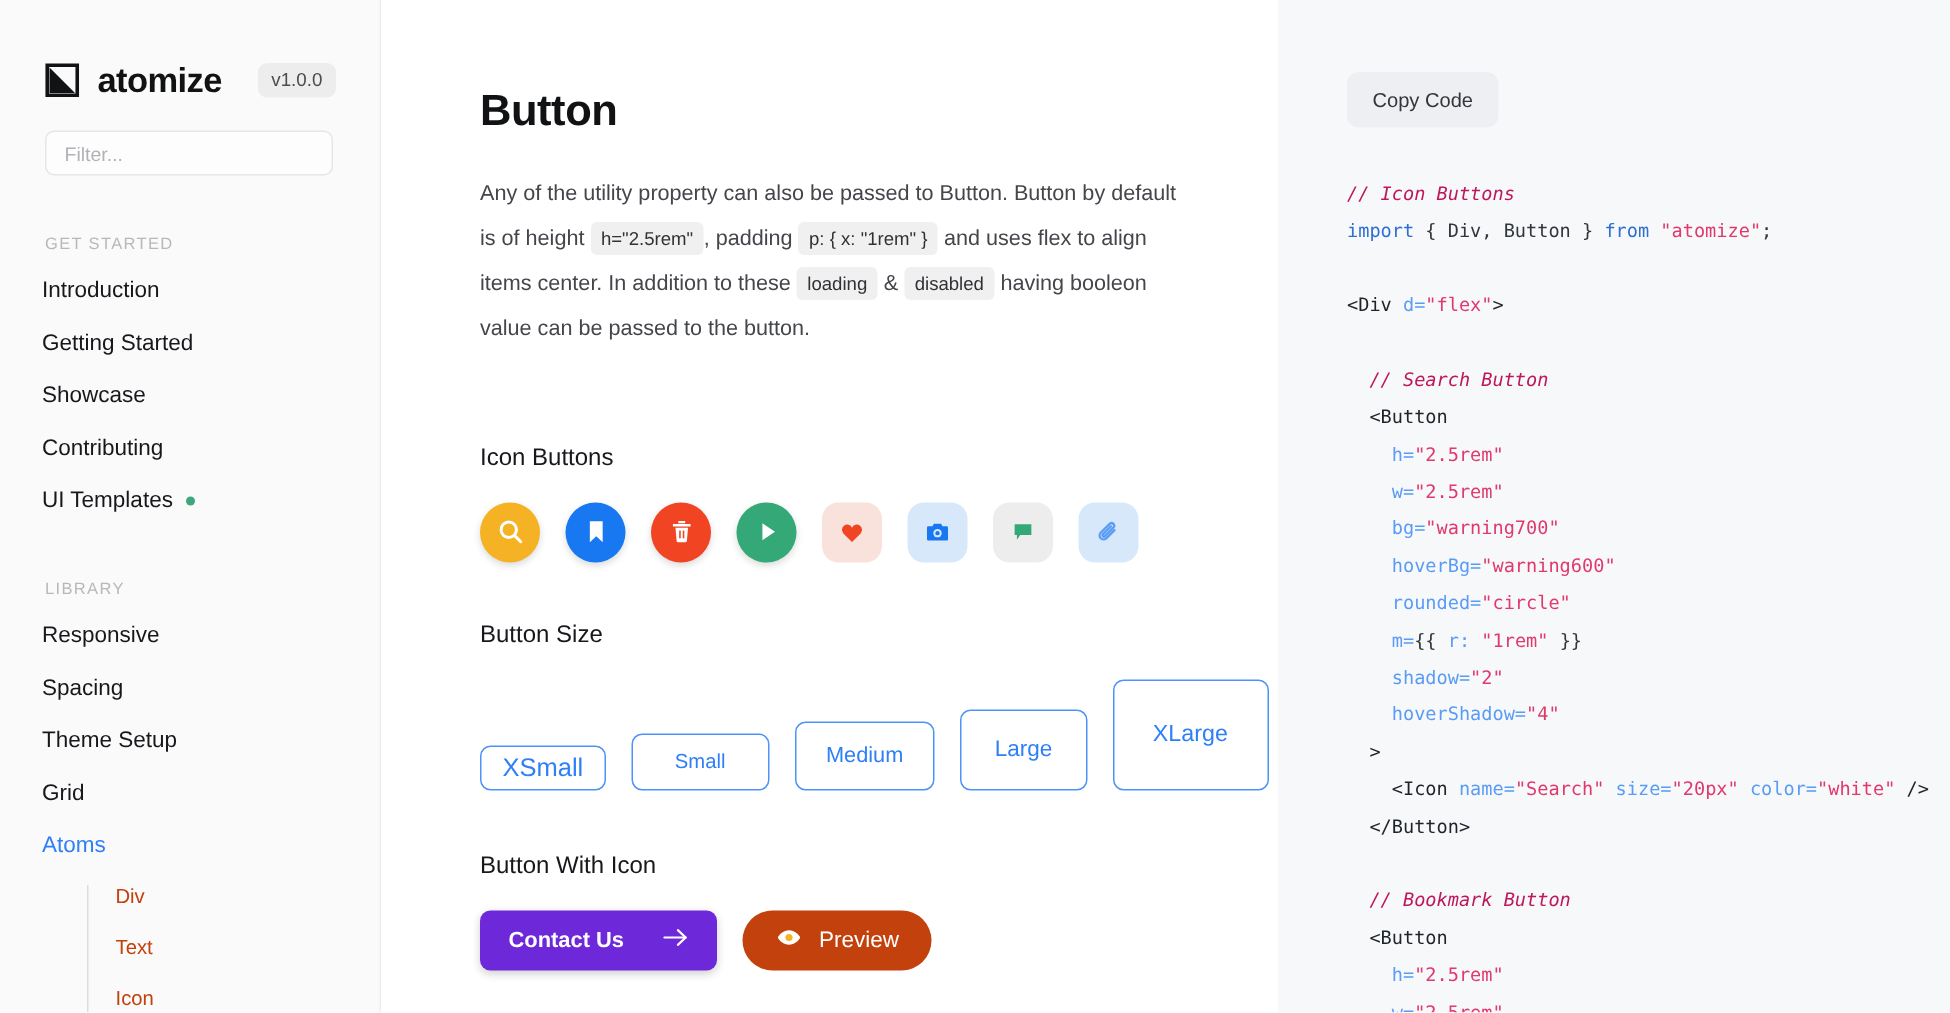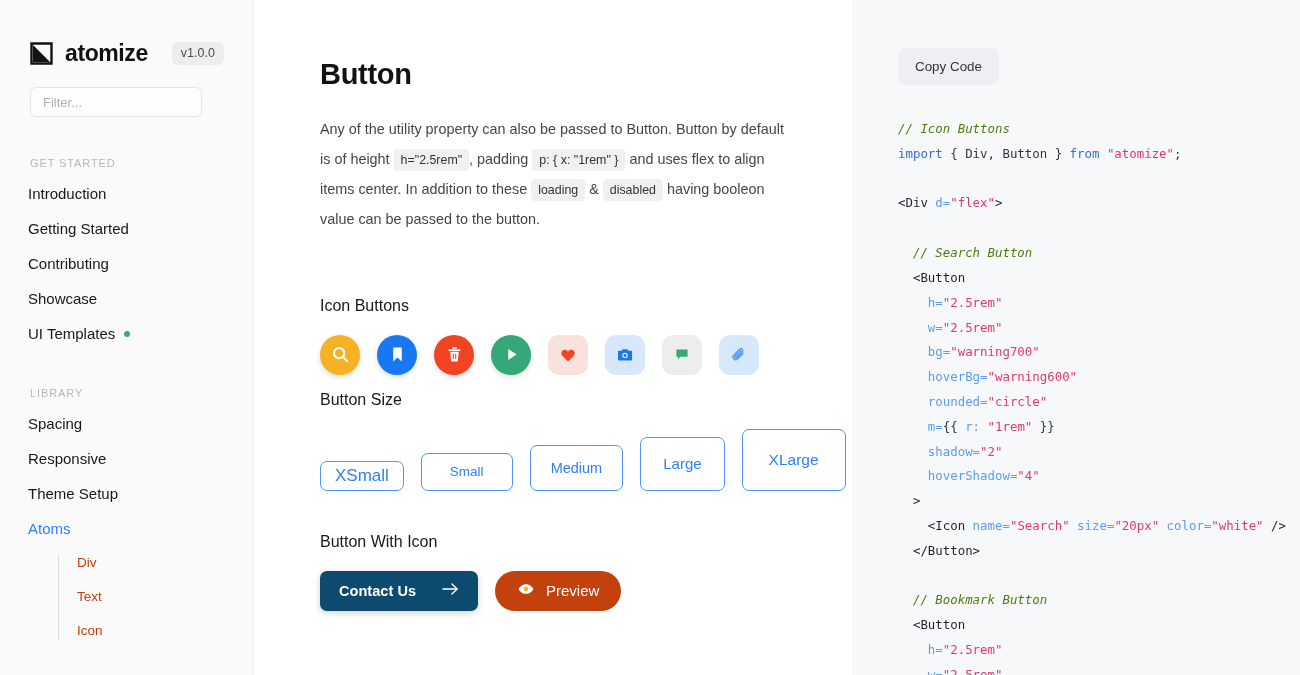--- a/index.html
+++ b/index.html
@@ -31,21 +31,21 @@
     letter-spacing: -0.4px; line-height: 1;
   }
   .version-badge {
     margin-left: 12px;
     background: #ededed; color: #4a4d52;
     font-size: 12.5px; padding: 5px 9px; border-radius: 6px;
     line-height: 1;
   }
   .filter-wrap { padding: 22px 32px 0 30px; }
   .filter-input {
-    width: 172px; height: 30px;
+    width: 192px; height: 30px;
     border: 1px solid #e6e6e6; border-radius: 6px;
     background: #fdfdfd;
     padding: 0 12px; font-size: 13px; color: #303236;
     font-family: "Liberation Sans", sans-serif;
     outline: none;
   }
   .filter-input::placeholder { color: #b0b2b6; }
 
   .nav-section-title {
     font-size: 11px; letter-spacing: 0.9px; color: #b6b8bc;
@@ -94,21 +94,21 @@
     background: #f0f0f1; color: #303236;
     border-radius: 4px; padding: 4px 7px;
     font-family: "Liberation Sans", sans-serif;
     font-size: 12.4px; white-space: nowrap;
   }
 
   .section-head {
     font-size: 16px; color: #17181b; font-weight: 400;
   }
   .sec-icon-buttons { margin-top: 62px; }
-  .sec-button-size { margin-top: 16px; }
+  .sec-button-size { margin-top: 40px; }
   .sec-button-icon { margin-top: 42px; }
 
   .row {
     display: flex; align-items: flex-end;
     margin-top: 20px; width: 740px;
   }
   .btn-group { display: flex; align-items: flex-end; gap: 17px; flex: 1 1 auto; }
 
   
   .icon-btn {
@@ -125,25 +125,25 @@
     border: 1px solid #4d93f8; color: #2f80f7;
     background: #ffffff; border-radius: 7px;
     display: flex; align-items: center; justify-content: center;
     cursor: pointer; font-family: "Liberation Sans", sans-serif;
     white-space: nowrap;
   }
   .size-xs { height: 30px; padding: 0 14px; font-size: 17px; }
   .size-sm { height: 38px; padding: 0 28px; font-size: 13.5px; }
   .size-md { height: 46px; padding: 0 20px; font-size: 14.5px; }
   .size-lg { height: 54px; padding: 0 22px; font-size: 15px; }
-  .size-xl { height: 62px; padding: 0 26px; font-size: 15.5px; }
+  .size-xl { height: 74px; padding: 0 26px; font-size: 15.5px; }
 
   
   .btn-dark {
-    background: #0c4a6e; color: #ffffff;
+    background: #6d28d9; color: #ffffff;
     height: 40px; border-radius: 7px; border: none;
     display: flex; align-items: center; gap: 26px;
     padding: 12px 19px; font-size: 14.6px; font-weight: 700;
     cursor: pointer; font-family: "Liberation Sans", sans-serif;
     box-shadow: 0 2px 6px rgba(20,22,26,.2);
   }
   .btn-amber {
     background: #c2410c; color: #ffffff;
     height: 40px; border-radius: 22px; border: none;
     display: flex; align-items: center; gap: 11px;
@@ -163,21 +163,21 @@
     border: none; border-radius: 8px;
     padding: 11px 17px; font-size: 13.4px;
     cursor: pointer; font-family: "Liberation Sans", sans-serif;
   }
   .code-body {
     margin-top: 32px;
     font-family: "DejaVu Sans Mono", monospace;
     font-size: 12.4px; line-height: 2.0;
     white-space: pre; color: #2b2d31;
   }
-  .c-com { color: #4d7c0f; font-style: italic; text-align: right; }
+  .c-com { color: #be185d; font-style: italic; text-align: right; }
   .c-kw  { color: #2f6fd0; }
   .c-tag { color: #1f2328; }
   .c-attr{ color: #5a9cf5; }
   .c-str { color: #e0396c; }
   .c-pun { color: #32353a; }
 </style>
 </head>
 <body>
 
 <div class="app">
@@ -201,41 +201,44 @@
 
     <div class="nav-section-title sec-get-started">GET STARTED</div>
     <nav class="nav-list">
       <div class="nav-item">
         <span>Introduction</span>
       </div>
       <div class="nav-item">
         <span>Getting Started</span>
       </div>
       <div class="nav-item">
+        <span>Showcase</span>
+      </div>
+      <div class="nav-item">
         <span>Contributing</span>
-      </div>
-      <div class="nav-item">
-        <span>Showcase</span>
       </div>
       <div class="nav-item">
         <span>UI Templates</span>
         <span class="dot-green"></span>
       </div>
     </nav>
 
     <div class="nav-section-title sec-library">LIBRARY</div>
     <nav class="nav-list">
       <div class="nav-item">
+        <span>Responsive</span>
+      </div>
+      <div class="nav-item">
         <span>Spacing</span>
       </div>
       <div class="nav-item">
-        <span>Responsive</span>
-      </div>
-      <div class="nav-item">
         <span>Theme Setup</span>
+      </div>
+      <div class="nav-item">
+        <span>Grid</span>
       </div>
       <div class="nav-item active">
         <span>Atoms</span>
       </div>
 
       <div class="sub-list">
         <div class="sub-item">Div</div>
         <div class="sub-item">Text</div>
         <div class="sub-item">Icon</div>
 

